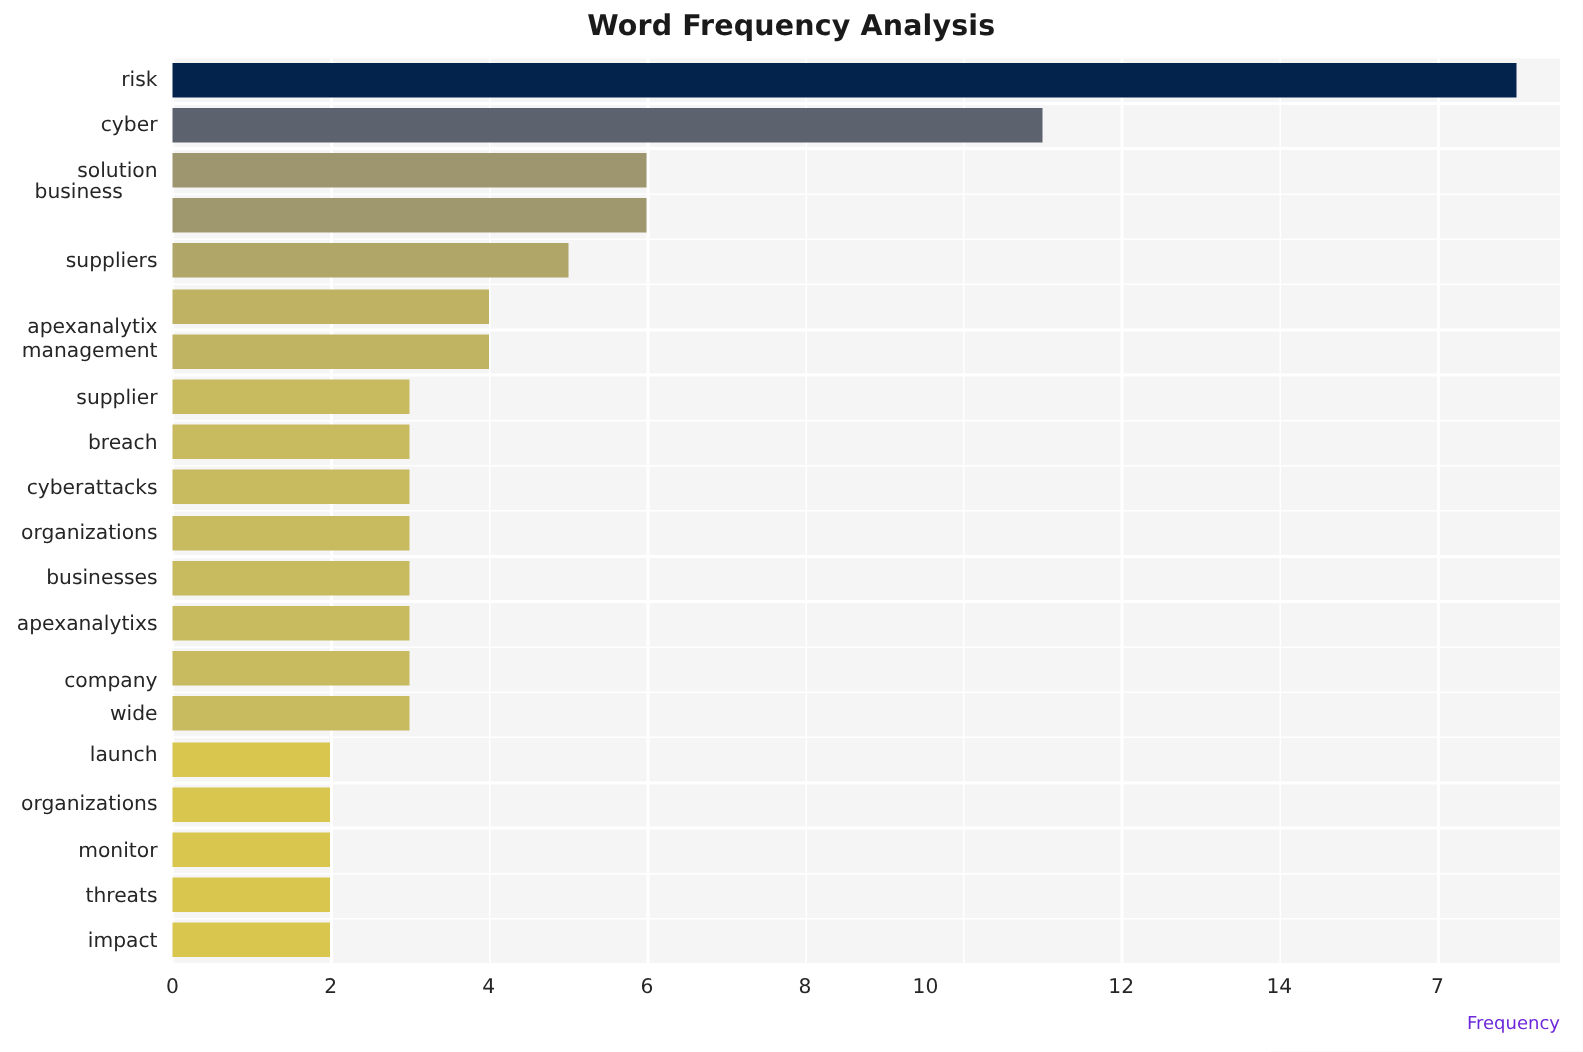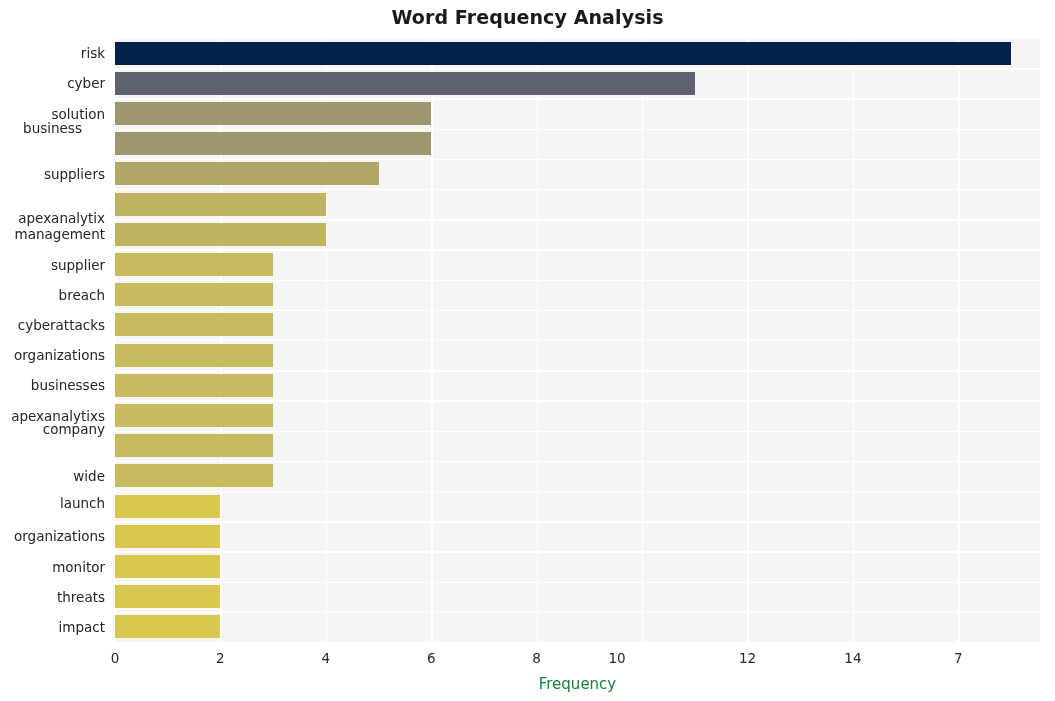--- a/index.html
+++ b/index.html
@@ -106,23 +106,23 @@
     margin-left: -30px;
     text-align: center;
     font-size: 13.5px;
     color: #262626;
   }
   #x-axis-title {
     position: absolute;
     left: 115px;
     top: 675px;
     width: 925px;
-    text-align: center;
-    font-size: 15px;
-    color: #15803d;
+    text-align: right;
+    font-size: 12px;
+    color: #6d28d9;
   }
 </style>
 </head>
 <body>
 
 <div id="chart-root">
 
   <div id="chart-title">Word Frequency Analysis</div>
 
   <div id="plot-area">
@@ -187,21 +187,21 @@
       <div class="y-label" style="top: 83px; text-align: center;">business</div>
       <div class="y-label" style="top: 128.9px;">suppliers</div>
       <div class="y-label" style="top: 159.1px; margin-top: 14px;">apexanalytix</div>
       <div class="y-label" style="top: 189.3px;">management</div>
       <div class="y-label" style="top: 219.5px;">supplier</div>
       <div class="y-label" style="top: 249.7px;">breach</div>
       <div class="y-label" style="top: 279.9px;">cyberattacks</div>
       <div class="y-label" style="top: 310.1px;">organizations</div>
       <div class="y-label" style="top: 340.3px;">businesses</div>
       <div class="y-label" style="top: 370.5px;">apexanalytixs</div>
-      <div class="y-label" style="top: 384px; text-align: right;">company</div>
+      <div class="y-label" style="top: 409px; text-align: right;">company</div>
       <div class="y-label" style="top: 430.9px;">wide</div>
       <div class="y-label" style="top: 458px; padding-left: 13px;">launch</div>
       <div class="y-label" style="top: 491.3px;">organizations</div>
       <div class="y-label" style="top: 521.5px;">monitor</div>
       <div class="y-label" style="top: 551.7px;">threats</div>
       <div class="y-label" style="top: 581.9px; padding-left: 24px;">impact</div>
     </div>
 
   <div id="x-labels">
       <div class="x-label" style="left: 115px;">0</div>

